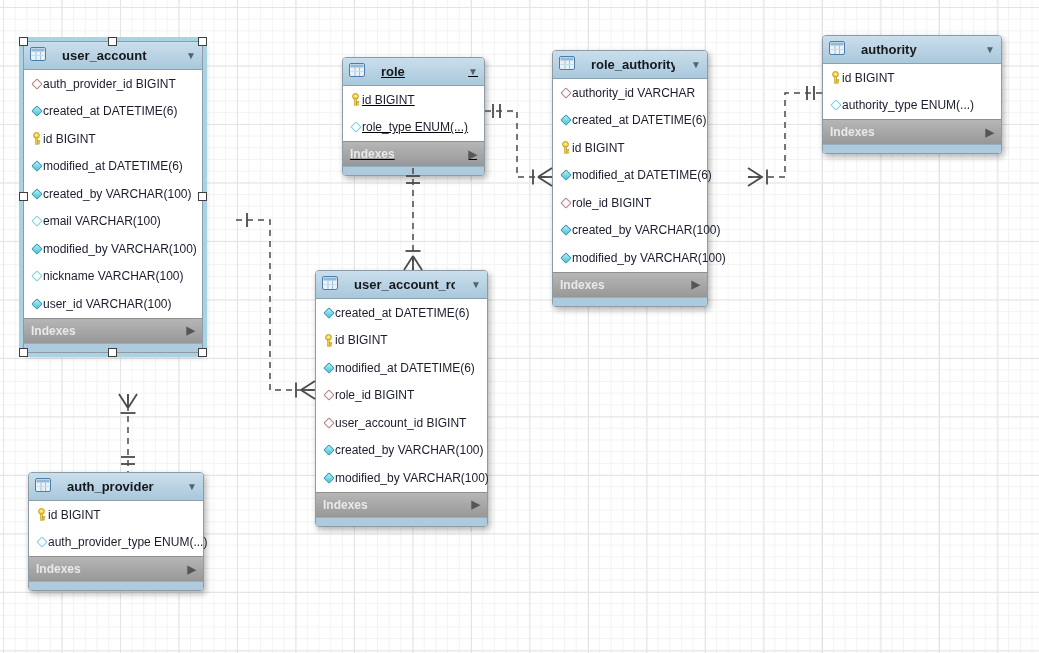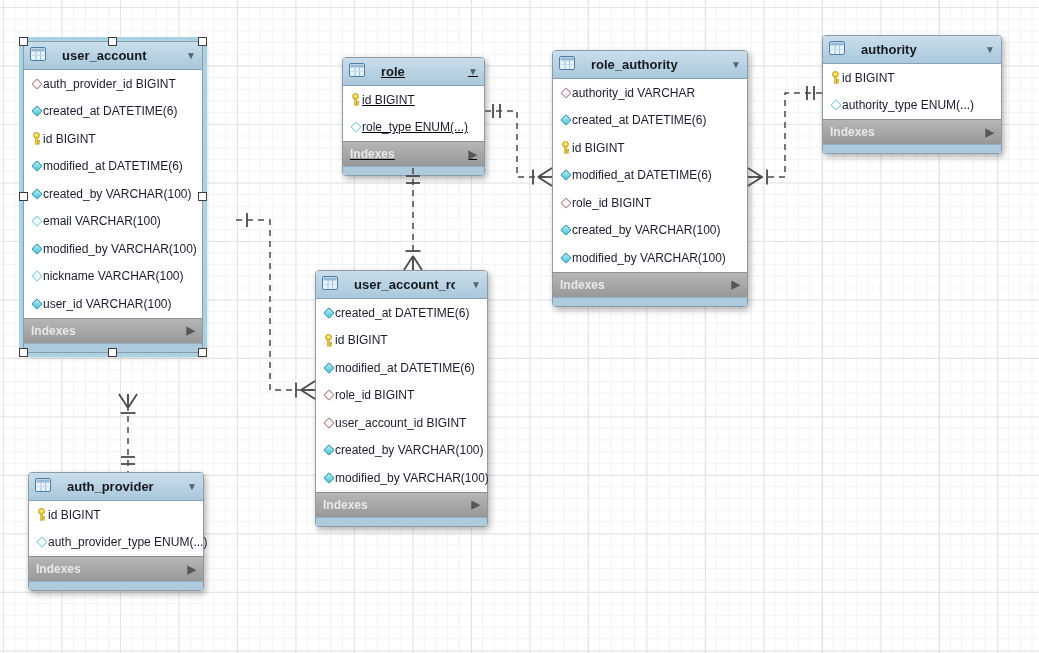--- a/index.html
+++ b/index.html
@@ -248,21 +248,21 @@
           <span class="dia nu"></span>
         </span>
         <span>role_type ENUM(...)</span>
       </div>
       <div class="tfoot">
         <span>Indexes</span>
         <span class="farrow">▶</span>
       </div>
       <div class="tstrip"></div>
     </div>
-    <div class="table" style="left: 552px; top: 50px; width: 196px;">
+    <div class="table" style="left: 552px; top: 50px; width: 156px;">
       <div class="thead">
         <span><svg width="16" height="14" viewBox="0 0 16 14">
             <rect x="0.5" y="0.5" width="15" height="13" rx="1.5" fill="#e9f2f9" stroke="#4c7ca8"></rect>
             <rect x="1.5" y="1.5" width="13" height="3" fill="#93b9d6"></rect>
             <line x1="6" y1="4.5" x2="6" y2="13" stroke="#9cc0dc" stroke-width="1"></line>
             <line x1="10.5" y1="4.5" x2="10.5" y2="13" stroke="#9cc0dc" stroke-width="1"></line>
             <line x1="1.5" y1="8.5" x2="14.5" y2="8.5" stroke="#c6dcea" stroke-width="1"></line>
           </svg></span>
         <span class="ttitle">role_authority</span>
         <span class="tcollapse">▼</span>

